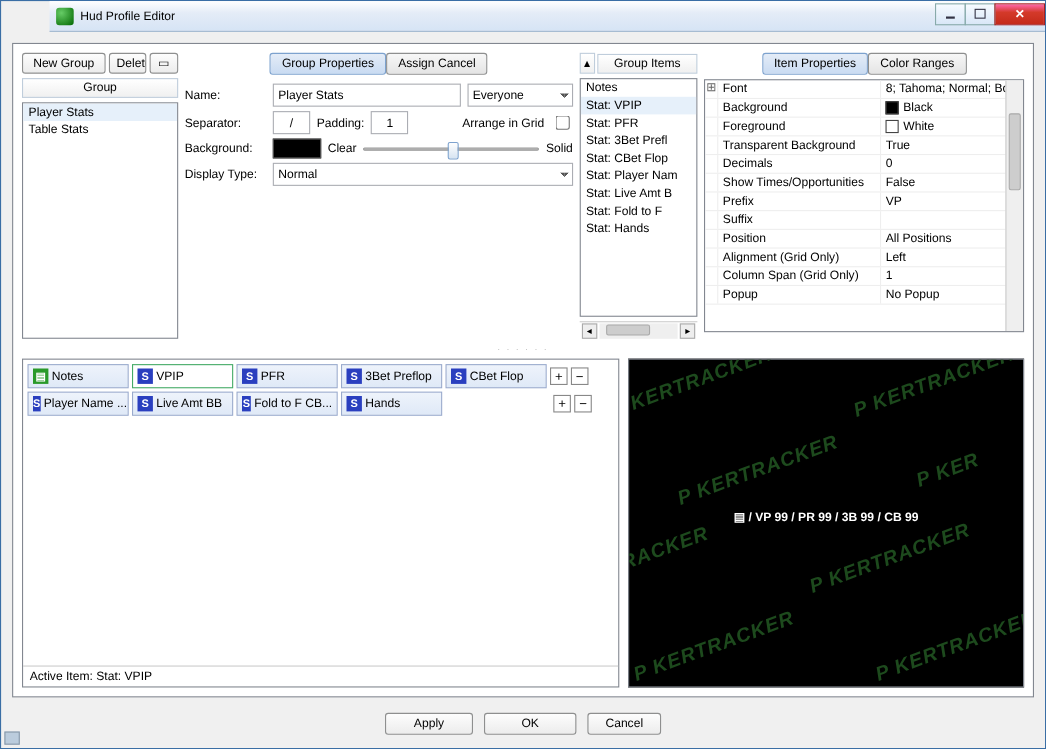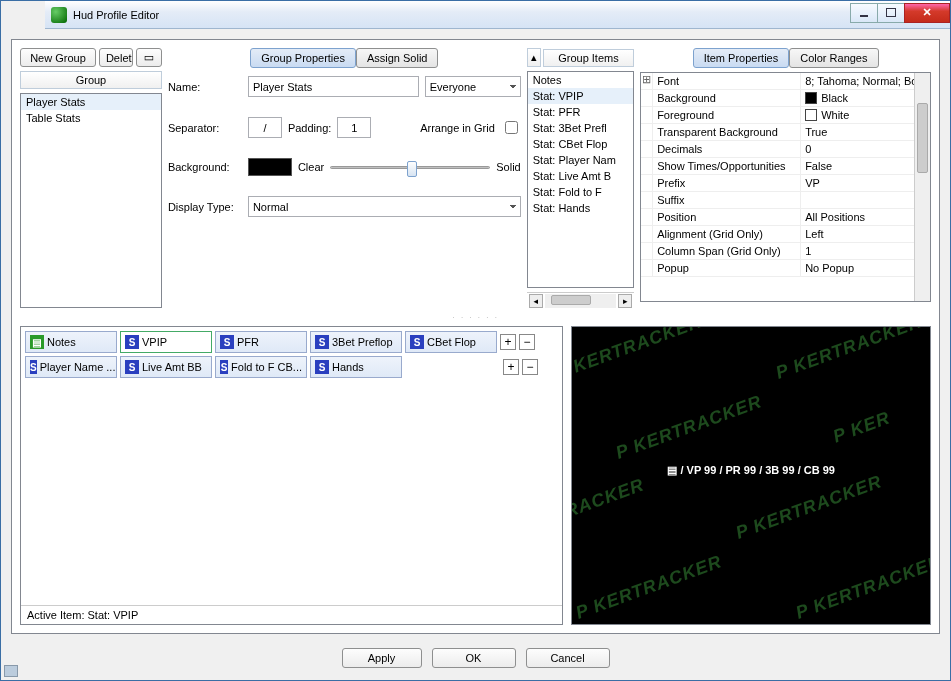--- a/index.html
+++ b/index.html
@@ -28,21 +28,21 @@
   .mainpanel { flex:1; padding:8px; display:flex; flex-direction:column; gap:6px; overflow:hidden;}
   .upper { display:flex; gap:6px; height:260px;}
   .col { display:flex; flex-direction:column; gap:4px;}
   .groupsCol { width:148px;}
   .smallbtnrow { display:flex; gap:3px;}
   .listhdr { background:linear-gradient(#fff,#f0f0f0); border:1px solid #bfcddb; padding:2px 4px; text-align:center;}
   .listbox { border:1px solid #828790; background:#fff; flex:1; overflow:auto;}
   .listitem { padding:2px 5px; cursor:default;}
   .listitem.sel { background:#e6f0fa;}
   .propsCol { width:368px; }
-  .formgrid { display:grid; grid-template-columns:80px 1fr; row-gap:20px; align-items:center;}
+  .formgrid { display:grid; grid-template-columns:80px 1fr; row-gap:4px; align-items:center;}
   .slider { flex:1; display:flex; align-items:center; gap:6px;}
   .track { flex:1;height:3px;background:#c0c0c0;border:1px solid #999;position:relative;border-radius:2px;}
   .thumb { position:absolute;left:48%;top:-6px;width:10px;height:16px;background:linear-gradient(#fefefe,#d7e4f2);border:1px solid #7da2ce;border-radius:2px;}
   .itemsCol { width:112px;}
   .itemsCol .listbox { font-size:11px;}
   .itemPropsCol { flex:1; }
   .propgrid { border:1px solid #828790; background:#fff; height:230px; overflow:hidden; position:relative;}
   .pgrow { display:flex; border-bottom:1px solid #eee;}
   .pgk { width:148px; padding:2px 4px; border-right:1px solid #eee; white-space:nowrap; overflow:hidden;}
   .pgv { flex:1; padding:2px 4px; display:flex; align-items:center; gap:4px; white-space:nowrap; overflow:hidden;}
@@ -104,21 +104,21 @@
           <div class="listhdr">Group</div>
           <div class="listbox" id="groups-list">
               <div class="listitem sel">Player Stats</div>
               <div class="listitem">Table Stats</div>
             </div>
         </div>
 
         <div class="col propsCol">
           <div class="row" style="gap:0;justify-content:center">
             <button class="toggle active">Group Properties</button>
-            <button class="toggle">Assign Solid</button>
+            <button class="toggle">Assign Cancel</button>
           </div>
           <div class="formgrid" style="margin-top:4px">
             <span class="label">Name:</span>
             <div class="row">
               <input class="input" style="flex: 1 1 0%;" value="Player Stats">
               <select class="select" style="width:96px"><option>Everyone</option></select>
             </div>
             <span class="label">Separator:</span>
             <div class="row">
               <input class="input" style="width: 34px; text-align: center;" value="/">
@@ -332,17 +332,17 @@
           <div class="pvtext">
             <div class="l1"><span>▤ / VP 99 / PR 99 / 3B 99 / CB 99</span></div>
           </div>
         </div>
       </div>
     </div>
 
     <div class="bottombar">
       <button class="btn" style="width:80px">Apply</button>
       <button class="btn" style="width:84px">OK</button>
-      <button class="btn" style="width:84px">Cancel</button>
+      <button class="btn" style="width:67px">Cancel</button>
     </div>
   </div>
   <div class="statusicon"></div>
 </div>
 
 </body></html>

